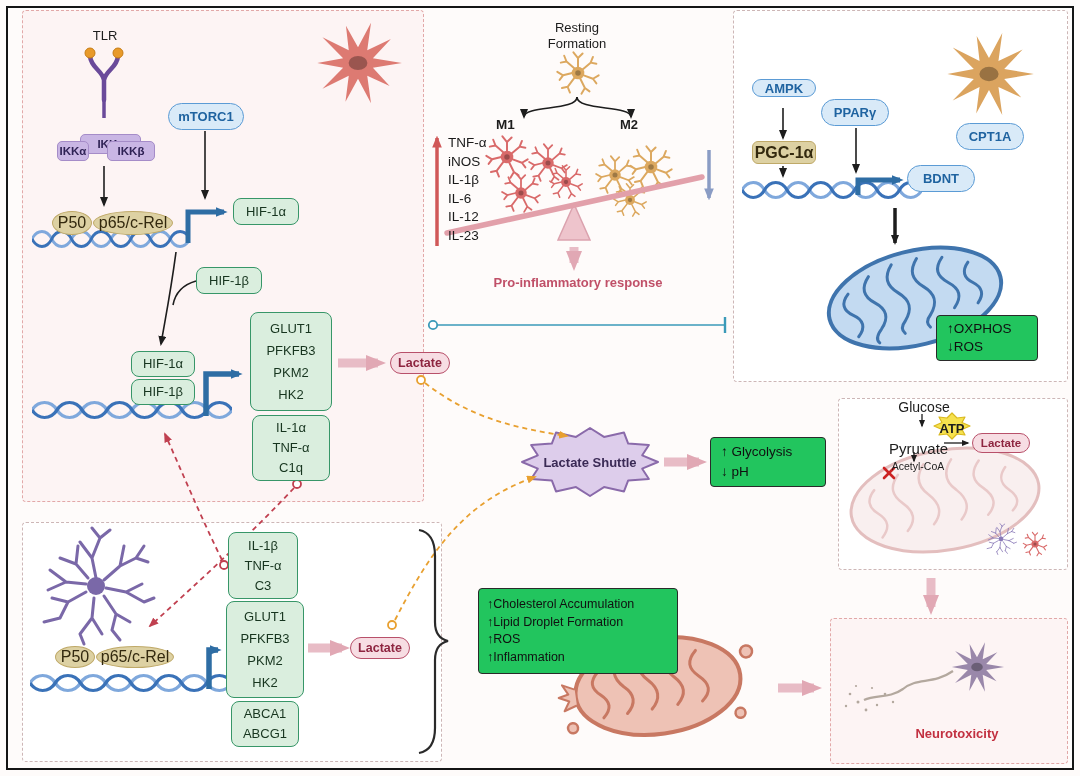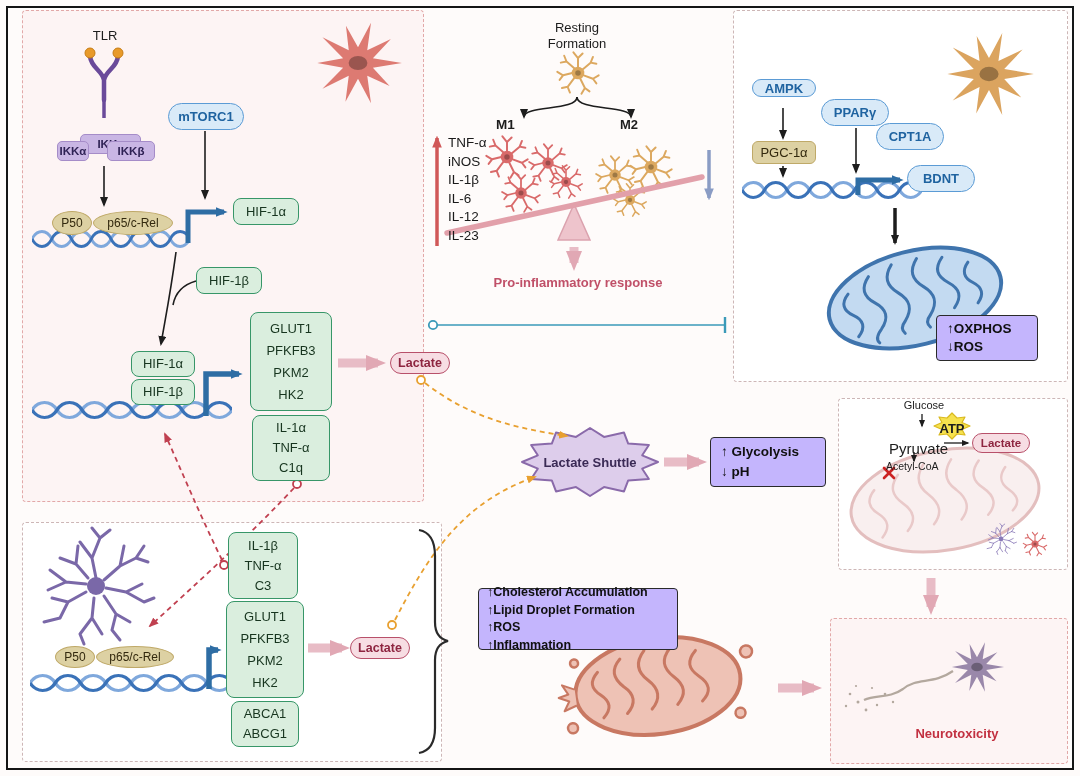--- a/index.html
+++ b/index.html
@@ -8,26 +8,26 @@
   #frame{position:absolute;inset:6px;border:2.6px solid #141414;z-index:5;pointer-events:none}
   .panel{position:absolute;border-radius:4px;z-index:1}
   .panel.pink{border:1.6px dashed #e2a8a8;background:#fdf4f4}
   .panel.gray{border:1.6px dashed #cdb6b6;background:#ffffff}
   svg#overlay{position:absolute;left:0;top:0;z-index:2}
   .abs{position:absolute;z-index:3;display:flex;align-items:center;justify-content:center}
   .lbl{position:absolute;z-index:3}
   .list{position:absolute;z-index:3;font-size:13.5px;line-height:18.5px;color:#1a1a1a}
   .pill-blue{background:#d9eaf8;border:1.6px solid #5b9bd5;color:#1f63a0;border-radius:14px;font-weight:bold;font-size:13px}
   .pill-purple{background:#c9b6e4;border:1px solid #a58cc8;color:#2e2154;border-radius:5px;font-weight:bold;font-size:11.5px}
-  .oval-tan{background:#ddd1a3;border:1.4px solid #bfa968;color:#33290e;border-radius:50%;font-size:12px}
-  .tan-rect{background:#ddd1a3;border:1.4px solid #bfa968;color:#33290e;border-radius:6px;font-size:13px;font-weight:normal}
+  .oval-tan{background:#ddd1a3;border:1.4px solid #bfa968;color:#33290e;border-radius:50%;font-size:16px}
+  .tan-rect{background:#ddd1a3;border:1.4px solid #bfa968;color:#33290e;border-radius:6px;font-size:16px;font-weight:bold}
   .box-green{background:#daeede;border:1.5px solid #379668;border-radius:8px;color:#17351f;font-size:13px;flex-direction:column;line-height:22px}
   .box-green.sm{line-height:20px}
   .box-lactate{background:#f7dde3;border:1.3px solid #b8506a;color:#8e2540;font-weight:bold;font-size:12.5px;border-radius:11px}
-  .box-white{background:#c4b5fd;border:1.7px solid #2a2a2a;border-radius:4px;font-weight:bold;color:#101010;flex-direction:column;align-items:flex-start;padding:5px 10px}
+  .box-white{background:#22c55e;border:1.7px solid #2a2a2a;border-radius:4px;font-weight:normal;color:#101010;flex-direction:column;align-items:flex-start;padding:5px 10px}
 </style>
 </head>
 <body>
 
 <div id="canvas">
 
   <div class="panel pink" style="left:22px;top:10px;width:402px;height:492px"></div>
   <div class="panel gray" style="left:733px;top:10px;width:335px;height:372px"></div>
   <div class="panel gray" style="left:838px;top:398px;width:230px;height:172px"></div>
   <div class="panel pink" style="left:830px;top:618px;width:238px;height:146px"></div>
@@ -291,38 +291,38 @@
     <div>IL-1β</div>
     <div>IL-6</div>
     <div>IL-12</div>
     <div>IL-23</div>
   </div>
   <div class="lbl" style="left:480px;top:275px;width:196px;text-align:center;font-weight:bold;font-size:13px;color:#c05068">Pro-inflammatory response</div>
 
   <div class="abs pill-blue" style="left:752px;top:79px;width:64px;height:18px">AMPK</div>
   <div class="abs pill-blue" style="left:821px;top:99px;width:68px;height:27px">PPARγ</div>
   <div class="abs tan-rect" style="left:752px;top:141px;width:64px;height:23px">PGC-1α</div>
-  <div class="abs pill-blue" style="left:876px;top:123px;width:68px;height:27px">CPT1A</div>
+  <div class="abs pill-blue" style="left:956px;top:123px;width:68px;height:27px">CPT1A</div>
   <div class="abs pill-blue" style="left:907px;top:165px;width:68px;height:27px">BDNT</div>
   <div class="abs box-white" style="left:936px;top:315px;width:102px;height:46px;font-size:13.5px;line-height:18px">
     <div>↑OXPHOS</div>
     <div>↓ROS</div>
   </div>
 
   <div class="lbl" style="left:533px;top:455px;width:114px;text-align:center;font-weight:bold;font-size:13px;color:#3a2a55">Lactate Shuttle</div>
   <div class="abs box-white" style="left:710px;top:437px;width:116px;height:50px;font-size:13.5px;line-height:20px">
     <div>↑ Glycolysis</div>
     <div>↓ pH</div>
   </div>
 
-  <div class="lbl" style="left:898px;top:399px;width:52px;text-align:center;font-size:11px">Glucose</div>
+  <div class="lbl" style="left:898px;top:399px;width:52px;text-align:center;font-size:14px">Glucose</div>
   <div class="lbl" style="left:889px;top:440px;width:58px;font-size:15px">Pyruvate</div>
   <div class="lbl" style="left:938px;top:421px;width:28px;text-align:center;font-size:13px;font-weight:bold">ATP</div>
   <div class="abs box-lactate" style="left:972px;top:433px;width:58px;height:20px;font-size:11.5px">Lactate</div>
-  <div class="lbl" style="left:886px;top:460px;width:64px;text-align:left;font-size:10.5px">Acetyl-CoA</div>
+  <div class="lbl" style="left:886px;top:460px;width:64px;text-align:center;font-size:10.5px">Acetyl-CoA</div>
 
   <div class="lbl" style="left:892px;top:726px;width:130px;text-align:center;font-weight:bold;font-size:13px;color:#c23040">Neurotoxicity</div>
 
   <div class="abs oval-tan" style="left:55px;top:646px;width:40px;height:22px">P50</div>
   <div class="abs oval-tan" style="left:96px;top:646px;width:78px;height:22px">p65/c-Rel</div>
   <div class="abs box-green sm" style="left:228px;top:532px;width:70px;height:67px">
     <div>IL-1β</div>
     <div>TNF-α</div>
     <div>C3</div>
   </div>
@@ -330,21 +330,21 @@
     <div>GLUT1</div>
     <div>PFKFB3</div>
     <div>PKM2</div>
     <div>HK2</div>
   </div>
   <div class="abs box-green sm" style="left:231px;top:701px;width:68px;height:46px">
     <div>ABCA1</div>
     <div>ABCG1</div>
   </div>
   <div class="abs box-lactate" style="left:350px;top:637px;width:60px;height:22px">Lactate</div>
-  <div class="abs box-white" style="left:478px;top:588px;width:200px;height:62px;font-size:12.5px;line-height:17.5px;padding:18px 8px">
+  <div class="abs box-white" style="left:478px;top:588px;width:200px;height:86px;font-size:12.5px;line-height:17.5px;padding:18px 8px">
     <div>↑Cholesterol Accumulation</div>
     <div>↑Lipid Droplet Formation</div>
     <div>↑ROS</div>
     <div>↑Inflammation</div>
   </div>
 
   <div id="frame"></div>
 </div>
 
 </body></html>

